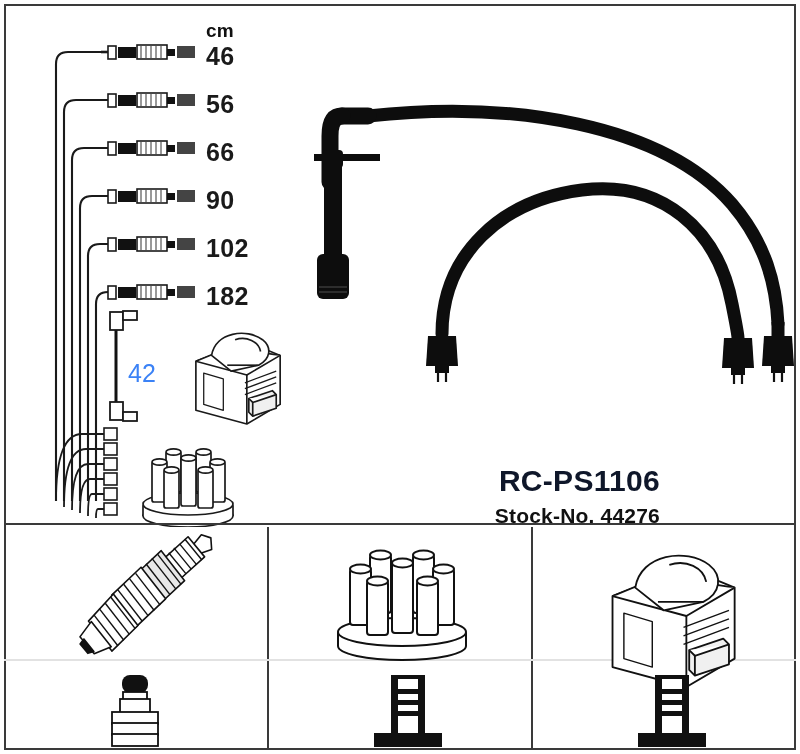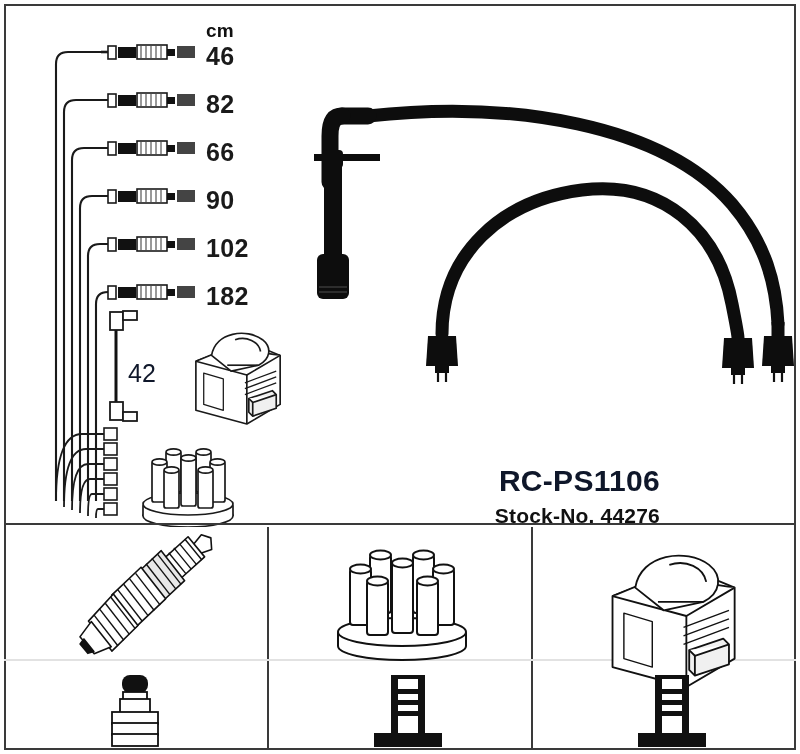--- a/index.html
+++ b/index.html
@@ -25,21 +25,21 @@
   .cm-label{
     position:absolute;left:164px;top:16px;
     font-size:19px;font-weight:bold;color:#111;letter-spacing:.2px;
   }
   .len-label{
     position:absolute;left:164px;
     font-size:25px;color:#1a1a1a;letter-spacing:.4px;font-weight:bold;
   }
   .len-42{
     position:absolute;left:86px;top:355px;
-    font-size:25px;color:#0f172a;
+    font-size:25px;color:#3b82f6;
   }
   .part-name{
     position:absolute;right:26px;top:460px;
     font-size:30px;font-weight:bold;color:#0f172a;letter-spacing:.3px;
     text-align:right;
   }
   .stock-no{
     position:absolute;right:26px;top:500px;
     font-size:21px;font-weight:bold;color:#111;letter-spacing:.2px;
   }
@@ -51,21 +51,21 @@
 
 <div id="sheet">
 
   <div class="outer-border"></div>
 
   <div id="upper">
 
     <div class="cm-label">cm</div>
 
     <div class="len-label" style="top:38px">46</div>
-    <div class="len-label" style="top:86px">82</div>
+    <div class="len-label" style="top:86px">56</div>
     <div class="len-label" style="top:134px">66</div>
     <div class="len-label" style="top:182px">90</div>
     <div class="len-label" style="top:230px">102</div>
     <div class="len-label" style="top:278px">182</div>
 
     <div class="len-42">42</div>
 
     <div class="part-name">RC-PS1106</div>
     <div class="stock-no">Stock-No. 44276</div>
 

